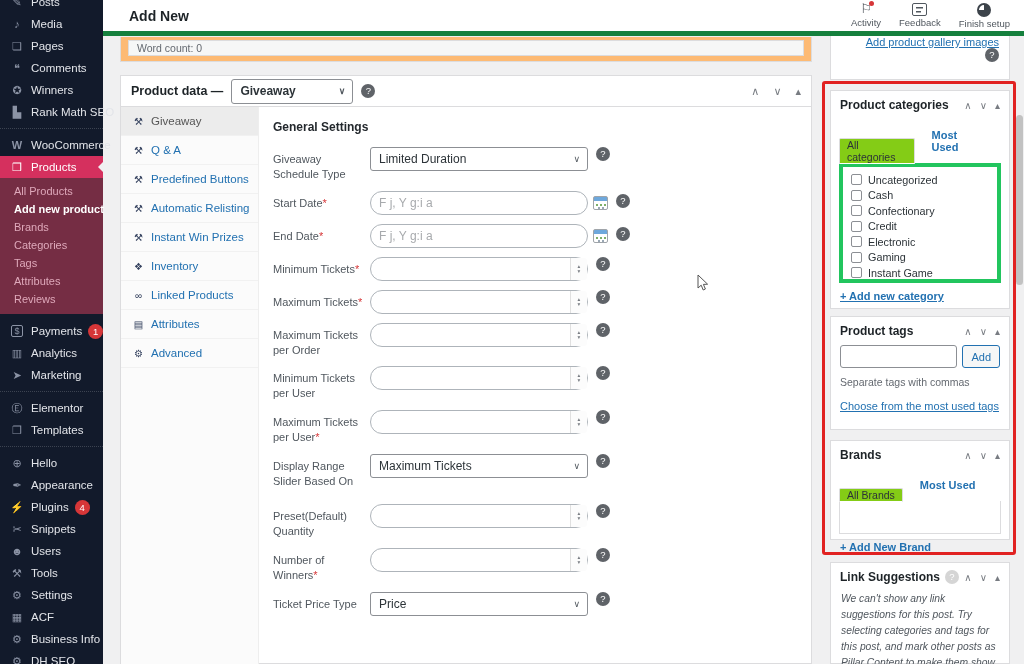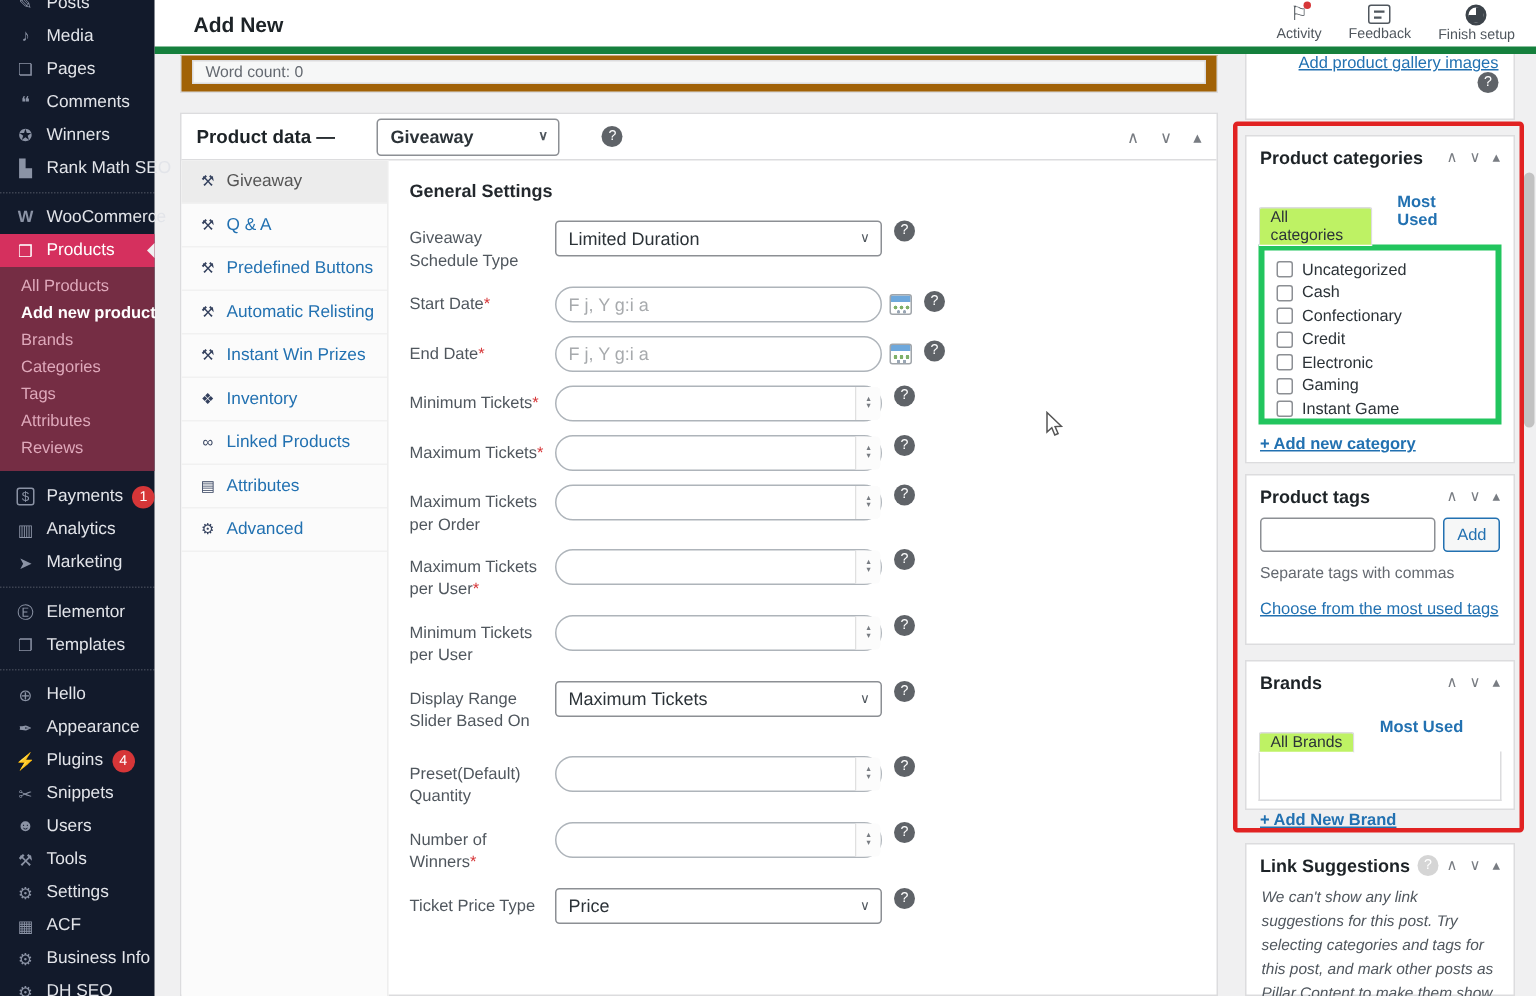--- a/index.html
+++ b/index.html
@@ -29,26 +29,26 @@
   .tb-action .tb-label { font-size:9.5px; color:#50575e; margin-top:1px; }
   .flag-glyph { position:relative; font-size:13px; line-height:14px; color:#3c434a; }
   .flag-glyph::after { content:""; position:absolute; right:-2px; top:-1px; width:5px; height:5px; border-radius:50%; background:#d63638; }
   .feedback-glyph { width:15px; height:13px; border:1.5px solid #50575e; border-radius:2px;
      background:linear-gradient(#50575e,#50575e) 3px 3px/7px 1.5px no-repeat,
                 linear-gradient(#50575e,#50575e) 3px 6.5px/5px 1.5px no-repeat; margin-top:1px; }
   .setup-glyph { width:14px; height:14px; border:2px solid #3c434a; border-radius:50%;
      background:conic-gradient(#3c434a 0 270deg, #fff 270deg); margin-top:0.5px; }
 
   
-  #editor-bottom { position:absolute; left:120px; top:37px; width:692px; height:25px; background:#a16207; border:1px solid #dcdcde; border-top:none; }
+  #editor-bottom { position:absolute; left:120px; top:37px; width:692px; height:25px; background:#fdba74; border:1px solid #dcdcde; border-top:none; }
   #word-count-bar { margin:3px 7px; border:1px solid #dcdcde; background:#f6f7f7; font-size:10.5px; color:#646970; padding:1px 8px; height:16px; line-height:13px; }
 
   
   #product-data { position:absolute; left:120px; top:75px; width:692px; height:589px; background:#fff; border:1px solid #dcdcde; }
-  #pd-header { height:31px; display:flex; align-items:center; padding:0 10px; border-bottom:1px solid #dcdcde;gap:20px; }
+  #pd-header { height:31px; display:flex; align-items:center; padding:0 10px; border-bottom:1px solid #dcdcde; }
   #pd-title { font-size:12.5px; font-weight:bold; color:#1d2327; }
   .select-box { position:relative; height:25px; background:#fff; border:1px solid #8c8f94; border-radius:3px; font-size:12px; color:#2c3338; display:flex; align-items:center; padding:0 22px 0 8px; cursor:pointer; }
   .select-box .chev { position:absolute; right:7px; top:50%; transform:translateY(-54%); font-size:9px; color:#50575e; }
   #pd-type-select { width:122px; margin-left:8px; font-weight:bold; }
   .help-tip { display:inline-block; width:14px; height:14px; min-width:14px; border-radius:50%; background:#5f6368; color:#fff; font-size:9.5px; line-height:14px; text-align:center; margin-left:8px; cursor:pointer; }
   .help-tip::after { content:"?"; }
   #pd-controls { margin-left:auto; display:flex; align-items:center; gap:14px; color:#787c82; font-size:11px; }
   #pd-controls span { cursor:pointer; }
   #pd-body { display:flex; height:557px; }
   #pd-tabs { width:138px; min-width:138px; background:#fbfbfb; border-right:1px solid #eee; }
@@ -78,21 +78,21 @@
 
   
   .side-panel { position:absolute; left:830px; width:180px; background:#fff; border:1px solid #dcdcde; }
   .sp-header { display:flex; align-items:center; padding:7px 9px 5px 9px; }
   .sp-title { font-size:12px; font-weight:bold; color:#1d2327; }
   .sp-toggles { margin-left:auto; display:flex; gap:8px; color:#787c82; font-size:10px; }
   .sp-toggles span { cursor:pointer; }
   .blue-link { color:#2271b1; text-decoration:underline; font-size:11px; cursor:pointer; }
   #panel-gallery { top:36px; height:44px; border-top:none; display:flex; align-items:flex-end; padding:0 10px 8px 10px;flex-direction:column; }
   .cat-tabs { display:flex; align-items:flex-end; margin:2px 8px 0 8px; font-size:10.5px; }
-  .cat-tab-active { background:#bef264; border:1px solid #dcdcde; border-bottom:1px solid #fff; padding:0 7px; color:#2c3338; position:relative; top:1px; border-radius:2px 2px 0 0; cursor:pointer; }
+  .cat-tab-active { background:#84cc16; border:1px solid #dcdcde; border-bottom:1px solid #fff; padding:0 7px; color:#2c3338; position:relative; top:1px; border-radius:2px 2px 0 0; cursor:pointer; }
   .cat-tab-link { padding:3px 8px; cursor:pointer; }
   .cat-list { margin:0 8px; border:4px solid #22c55e; background:#fff; height:120px; overflow:hidden; padding:5px 0 0 8px; }
   .cat-item { display:flex; align-items:center; height:15.5px; font-size:10.8px; color:#2c3338; }
   .cat-item .checkbox { width:11px; height:11px; margin:0 6px 0 0; }
   #panel-categories { top:90px; height:219px; }
   #panel-categories .blue-link { display:inline-block; margin:7px 9px; font-weight:bold; }
   #panel-tags { top:316px; height:114px; }
   #tag-input-row { display:flex; margin:2px 9px 0 9px; gap:5px; }
   #tag-input { flex:1; height:23px; border:1px solid #8c8f94; border-radius:3px; min-width:0; }
   #tag-add-btn { height:23px; padding:0 8px; background:#f6f7f7; border:1px solid #2271b1; border-radius:3px; color:#2271b1; font-size:11px; cursor:pointer; }
@@ -338,27 +338,27 @@
         <span class="help-tip"></span>
       </div>
 
       <div class="field-row">
         <div class="f-label"><span>Maximum Tickets per Order</span><span class="req"></span></div>
         <div class="f-control num"><input class="txt-input" style=""><span class="spinner">▴<br>▾</span></div>
         <span class="help-tip"></span>
       </div>
 
       <div class="field-row">
+        <div class="f-label"><span>Minimum Tickets per User</span><span class="req"></span></div>
+        <div class="f-control num"><input class="txt-input" style=""><span class="spinner">▴<br>▾</span></div>
+        <span class="help-tip"></span>
+      </div>
+
+      <div class="field-row">
         <div class="f-label"><span>Maximum Tickets per User</span><span class="req">*</span></div>
-        <div class="f-control num"><input class="txt-input" style=""><span class="spinner">▴<br>▾</span></div>
-        <span class="help-tip"></span>
-      </div>
-
-      <div class="field-row">
-        <div class="f-label"><span>Minimum Tickets per User</span><span class="req"></span></div>
         <div class="f-control num"><input class="txt-input" style=""><span class="spinner">▴<br>▾</span></div>
         <span class="help-tip"></span>
       </div>
 
       <div class="field-row">
         <div class="f-label"><span>Display Range Slider Based On</span><span class="req"></span></div>
         <div class="f-control">
             <div class="select-box">
               <span>Maximum Tickets</span>
               <span class="chev">∨</span>

